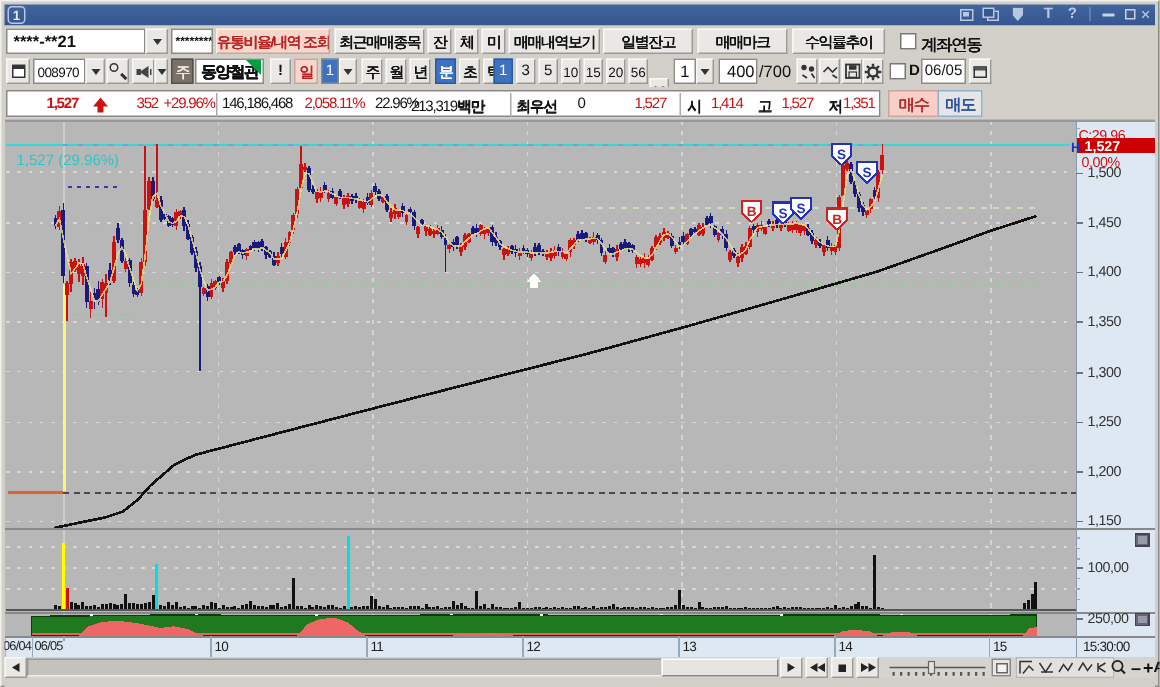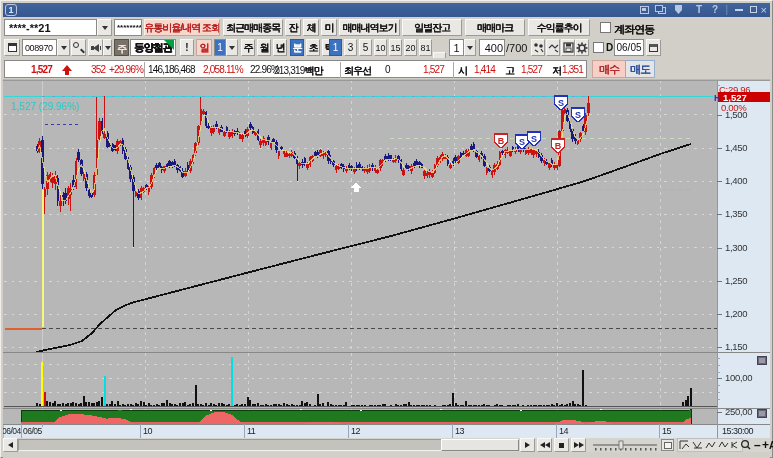--- a/index.html
+++ b/index.html
@@ -89,21 +89,21 @@
  <div class="btn ko" style="left:270px;top:1px;width:14px;height:17px">년</div>
  <div class="btn ko" style="left:287px;top:1px;width:14px;height:17px;background:#3d72c2;color:#fff;border-color:#2a5aa0">분</div>
  <div class="btn ko" style="left:303px;top:1px;width:14px;height:17px">초</div>
  <div class="btn ko" style="left:319px;top:1px;width:14px;height:17px">틱</div>
  <div class="btn" style="left:326px;top:1px;width:13px;height:17px;background:#3d72c2;color:#fff;border-color:#2a5aa0">1</div>
  <div class="btn" style="left:341px;top:1px;width:13px;height:17px">3</div>
  <div class="btn" style="left:356px;top:1px;width:13px;height:17px">5</div>
  <div class="btn" style="left:371px;top:1px;width:13px;height:17px;font-size:9px">10</div>
  <div class="btn" style="left:386px;top:1px;width:13px;height:17px;font-size:9px">15</div>
  <div class="btn" style="left:401px;top:1px;width:13px;height:17px;font-size:9px">20</div>
- <div class="btn" style="left:416px;top:1px;width:13px;height:17px;font-size:9px">81</div>
+ <div class="btn" style="left:416px;top:1px;width:13px;height:17px;font-size:9px">56</div>
  <div class="btn" style="left:430px;top:14px;width:13px;height:17px;font-size:9px">60</div>
  <div class="fld" style="left:446px;top:1px;width:15px;height:17px;justify-content:center">1</div>
  <div class="btn" style="left:461px;top:1px;width:12px;height:17px">
       <span class="tri-d"></span>
     </div>
  <div class="fld" style="left:476px;top:1px;width:26px;height:17px;justify-content:flex-end;padding-right:1px">400</div>
  <div class="abs" style="left:503px;top:4px;font-size:11px;color:#111">/700</div>
  <div class="btn" style="left:528px;top:1px;width:14px;height:17px">
       <svg width="11" height="11">
         <circle cx="3" cy="3" r="1.8" fill="#333"></circle>

